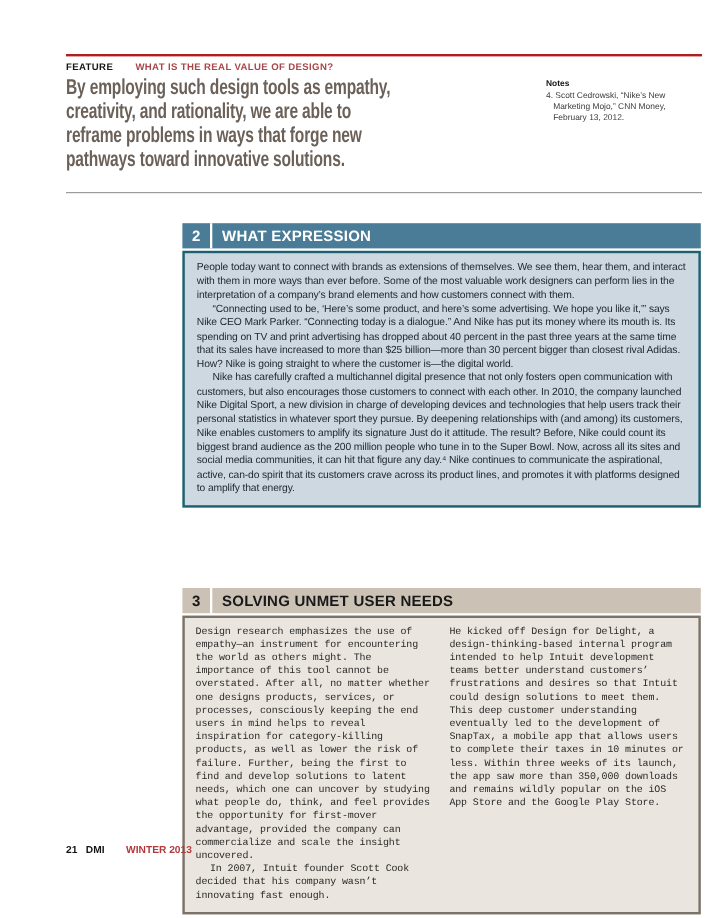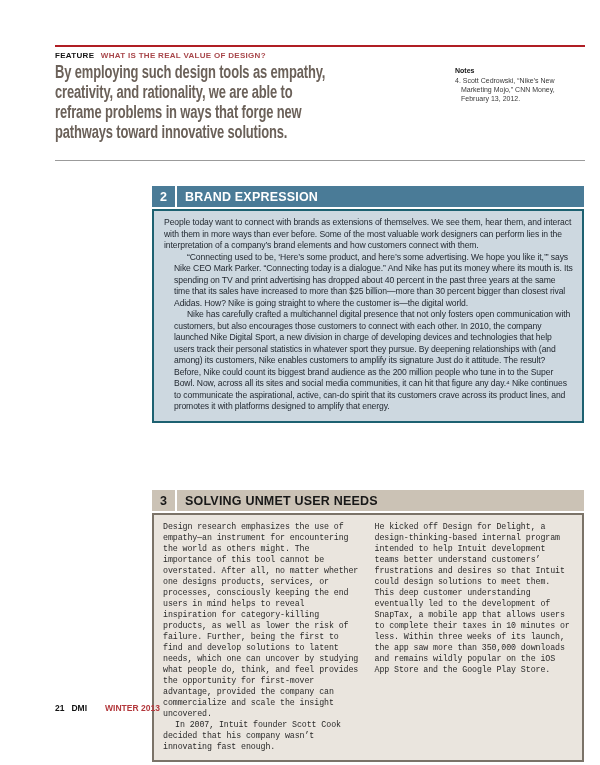--- a/index.html
+++ b/index.html
@@ -8,21 +8,21 @@
   .page {
     position:relative; width:600px; height:765px; background:#ffffff;
     overflow:hidden; margin:0 auto;
   }
 
   
   .kicker { position:absolute; left:55px; top:45px; width:530px; }
   .kicker-rule { height:2px; background:#b01e24; margin-bottom:4px; }
   .kicker-line { font-size:8px; font-weight:bold; letter-spacing:0.3px; white-space:nowrap; }
   .kicker-label { color:#141414; }
-  .kicker-title { color:#a8474b; margin-left:4px; }
+  .kicker-title { color:#a8474b; margin-left:16px; }
 
   
   .headline {
     position:absolute; left:55px; top:62px; width:560px;
     color:#6b6159; font-size:18px; line-height:20px; font-weight:bold;
     letter-spacing:-0.2px;
     transform:scaleX(0.72); transform-origin:left top;
   }
   .headline span { display:block; }
 
@@ -40,21 +40,21 @@
   .sec-title { flex:1; display:flex; align-items:center; padding-left:8px; }
   .sec-body { margin-top:2px; border-style:solid; border-width:2px; padding:6px 9px 8px 9px; }
 
   .section-brand { top:186px; }
   .section-brand .sec-num, .section-brand .sec-title { background:#4a7b97; color:#ffffff; }
   .section-brand .sec-body {
     background:#cdd8e0; border-color:#1d6171; color:#1e242c;
     font-size:8.6px; line-height:11.5px; letter-spacing:-0.1px;padding-left:10px;
   }
   .section-brand p { margin:0; }
-  .section-brand p.indent { text-indent:13px;margin-left:10px; }
+  .section-brand p.indent { text-indent:13px; }
 
   .section-needs { top:490px; }
   .section-needs .sec-num, .section-needs .sec-title { background:#cbc2b5; color:#181818; }
   .section-needs .sec-body {
     background:#eae5de; border-color:#7b7368; color:#2a2a2a;
     font-size:8.3px; line-height:11px; letter-spacing:-0.1px;
     display:flex; gap:13px;
   }
   .col { flex:1; min-width:0; }
   .section-needs p { margin:0;font-family:Liberation Mono, monospace; }
@@ -89,21 +89,21 @@
   <div class="notes">
     <div class="notes-heading">Notes</div>
     <div class="note-item">4. Scott Cedrowski, “Nike’s New Marketing Mojo,” CNN Money, February 13, 2012.</div>
   </div>
 
   <div class="rule-mid"></div>
 
   <div class="section section-brand">
     <div class="sec-header">
       <div class="sec-num">2</div>
-      <div class="sec-title">BRAND EXPRESSION</div>
+      <div class="sec-title">WHAT EXPRESSION</div>
     </div>
     <div class="sec-body">
       <p>People today want to connect with brands as extensions of themselves. We see them, hear them, and interact with them in more ways than ever before. Some of the most valuable work designers can perform lies in the interpretation of a company’s brand elements and how customers connect with them.</p>
       <p class="indent">“Connecting used to be, ‘Here’s some product, and here’s some advertising. We hope you like it,’” says Nike CEO Mark Parker. “Connecting today is a dialogue.” And Nike has put its money where its mouth is. Its spending on TV and print advertising has dropped about 40 percent in the past three years at the same time that its sales have increased to more than $25 billion—more than 30 percent bigger than closest rival Adidas. How? Nike is going straight to where the customer is—the digital world.</p>
       <p class="indent">Nike has carefully crafted a multichannel digital presence that not only fosters open communication with customers, but also encourages those customers to connect with each other. In 2010, the company launched Nike Digital Sport, a new division in charge of developing devices and technologies that help users track their personal statistics in whatever sport they pursue. By deepening relationships with (and among) its customers, Nike enables customers to amplify its signature Just do it attitude. The result? Before, Nike could count its biggest brand audience as the 200 million people who tune in to the Super Bowl. Now, across all its sites and social media communities, it can hit that figure any day.⁴ Nike continues to communicate the aspirational, active, can-do spirit that its customers crave across its product lines, and promotes it with platforms designed to amplify that energy.</p>
     </div>
   </div>
 
   <div class="section section-needs">
     <div class="sec-header">

